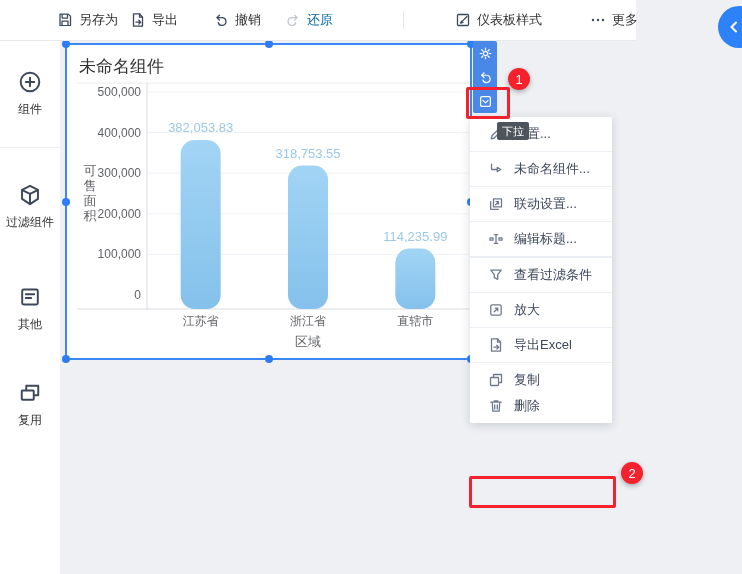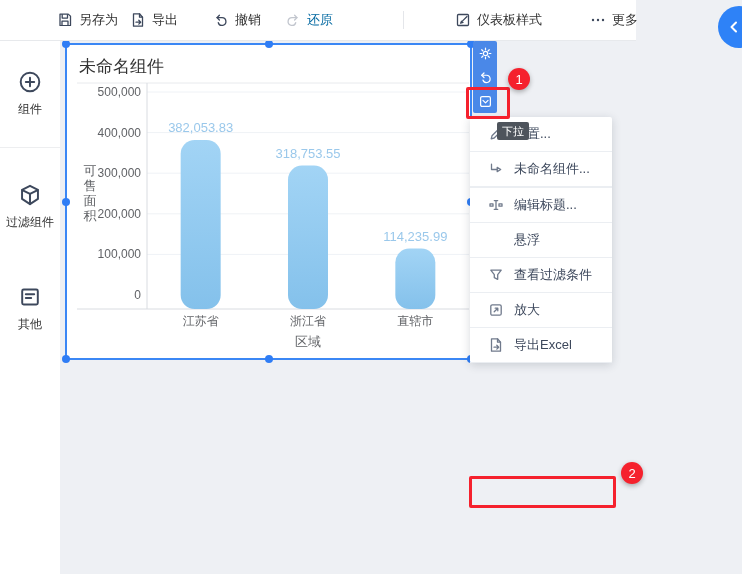--- a/index.html
+++ b/index.html
@@ -166,20 +166,29 @@
       <span>组件</span>
     </div>
     <div class="sb-item" style="top: 245px;">
       <span class="icon">
         <svg viewBox="0 0 16 16" fill="none" stroke="currentColor" stroke-width="1.3" stroke-linecap="round" stroke-linejoin="round">
           <rect x="2.8" y="3" width="10.4" height="10" rx="1"></rect>
           <path d="M5.2 6.2h5.6M5.2 8.7h3.6"></path>
         </svg>
       </span>
       <span>其他</span>
+    </div>
+    <div class="sb-item" style="top: 341px;">
+      <span class="icon">
+        <svg viewBox="0 0 16 16" fill="none" stroke="currentColor" stroke-width="1.3" stroke-linecap="round" stroke-linejoin="round">
+          <path d="M5.5 5.5V3.2h8v6.3h-2.6"></path>
+          <rect x="2.5" y="6.3" width="8" height="6.2" rx="0.5"></rect>
+        </svg>
+      </span>
+      <span>复用</span>
     </div>
   </div>
 
 <div class="card">
   <div class="card-title">未命名组件</div>
   <div id="chart-svg"><svg width="403" height="295" viewBox="0 0 403 295">
     <defs>
           <linearGradient id="barGrad" x1="0" y1="0" x2="0" y2="1">
       <stop offset="0" stop-color="#A2D4F5"></stop>
       <stop offset="1" stop-color="#84C1EB"></stop>
@@ -269,39 +278,45 @@
         <span class="icon">
           <svg viewBox="0 0 16 16" fill="none" stroke="currentColor" stroke-width="1.3" stroke-linecap="round" stroke-linejoin="round">
             <path d="M3.5 3.2v5.3h5.3"></path>
             <path d="M9.2 6.4l3.5 2.1-3.5 2.1z"></path>
           </svg>
         </span>
         <span>未命名组件...</span>
       </div>
     </div>
     <div class="menu-sep"></div>
+    <div class="menu-group">
+      <div class="menu-item">
+        <span class="icon">
+          <svg viewBox="0 0 16 16" fill="none" stroke="currentColor" stroke-width="1.3" stroke-linecap="round" stroke-linejoin="round">
+            <path d="M5.5 2.9h8v8h-8z"></path>
+            <path d="M2.7 5.7v7.6h7.6"></path>
+            <path d="M7.6 8.8l2.7-2.7M10.5 8V5.6H8.1"></path>
+          </svg>
+        </span>
+        <span>联动设置...</span>
+      </div>
+    </div>
     <div class="menu-sep"></div>
     <div class="menu-group">
       <div class="menu-item">
         <span class="icon">
           <svg viewBox="0 0 16 16" fill="none" stroke="currentColor" stroke-width="1.3" stroke-linecap="round" stroke-linejoin="round">
             <path d="M8 3.6v8.8M6.3 3.6h3.4M6.3 12.4h3.4"></path>
             <path d="M2 6.8h3v2.4H2zM11 6.8h3v2.4h-3z"></path>
           </svg>
         </span>
         <span>编辑标题...</span>
       </div>
     </div>
     <div class="menu-sep"></div>
-    <div class="menu-group">
-      <div class="menu-item">
-        <span class="icon"></span>
-        <span>悬浮</span>
-      </div>
-    </div>
     <div class="menu-sep"></div>
     <div class="menu-group">
       <div class="menu-item">
         <span class="icon">
           <svg viewBox="0 0 16 16" fill="none" stroke="currentColor" stroke-width="1.3" stroke-linecap="round" stroke-linejoin="round">
             <path d="M2.8 3.2h10.4L9.7 7.6v4.7l-3.4-1.6V7.6z"></path>
           </svg>
         </span>
         <span>查看过滤条件</span>
       </div>
@@ -325,20 +340,39 @@
           <svg viewBox="0 0 16 16" fill="none" stroke="currentColor" stroke-width="1.3" stroke-linecap="round" stroke-linejoin="round">
             <path d="M9.5 1.8h-6v12.4h9V5.2z"></path>
             <path d="M9.5 1.8v3.4h3"></path>
             <path d="M6 10.2h4.6M8.8 8.3l1.9 1.9-1.9 1.9"></path>
           </svg>
         </span>
         <span>导出Excel</span>
       </div>
     </div>
     <div class="menu-sep"></div>
+    <div class="menu-group">
+      <div class="menu-item">
+        <span class="icon">
+          <svg viewBox="0 0 16 16" fill="none" stroke="currentColor" stroke-width="1.3" stroke-linecap="round" stroke-linejoin="round">
+            <path d="M5.5 5.5V2.5h8v8h-3"></path>
+            <rect x="2.5" y="5.5" width="8" height="8" rx="0.5"></rect>
+          </svg>
+        </span>
+        <span>复制</span>
+      </div>
+      <div class="menu-item highlighted">
+        <span class="icon">
+          <svg viewBox="0 0 16 16" fill="none" stroke="currentColor" stroke-width="1.3" stroke-linecap="round" stroke-linejoin="round">
+            <path d="M2.8 4.2h10.4M6.2 4V2.8h3.6V4M4.3 4.5l.5 8.7h6.4l.5-8.7M6.7 6.8v4.2M9.3 6.8v4.2"></path>
+          </svg>
+        </span>
+        <span>删除</span>
+      </div>
+    </div>
   </div>
 
 <div class="tooltip">下拉</div>
 
 <div class="ann-rect" id="ann-rect1"></div>
 <div class="badge" id="badge1">1</div>
 <div class="ann-rect" id="ann-rect2" style="left: 469px; top: 476px; width: 147px; height: 32px;"></div>
 <div class="badge" id="badge2" style="left: 621px; top: 462px;">2</div>
 
 </body></html>

